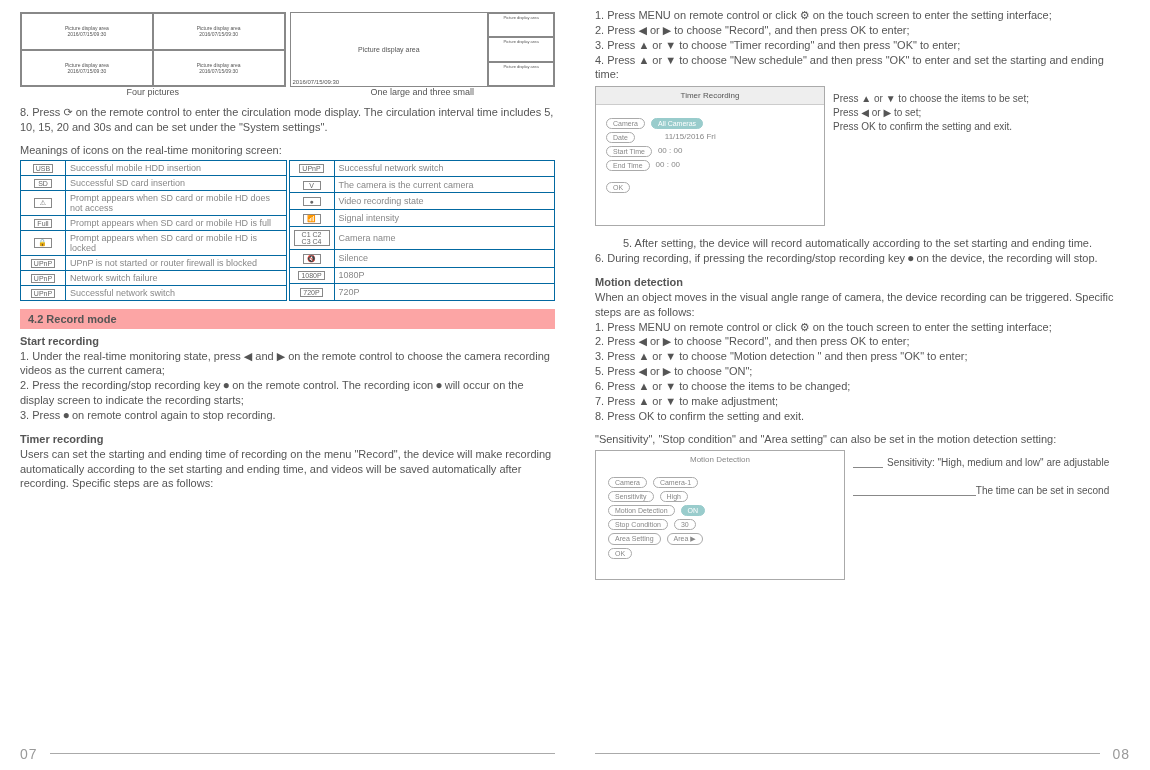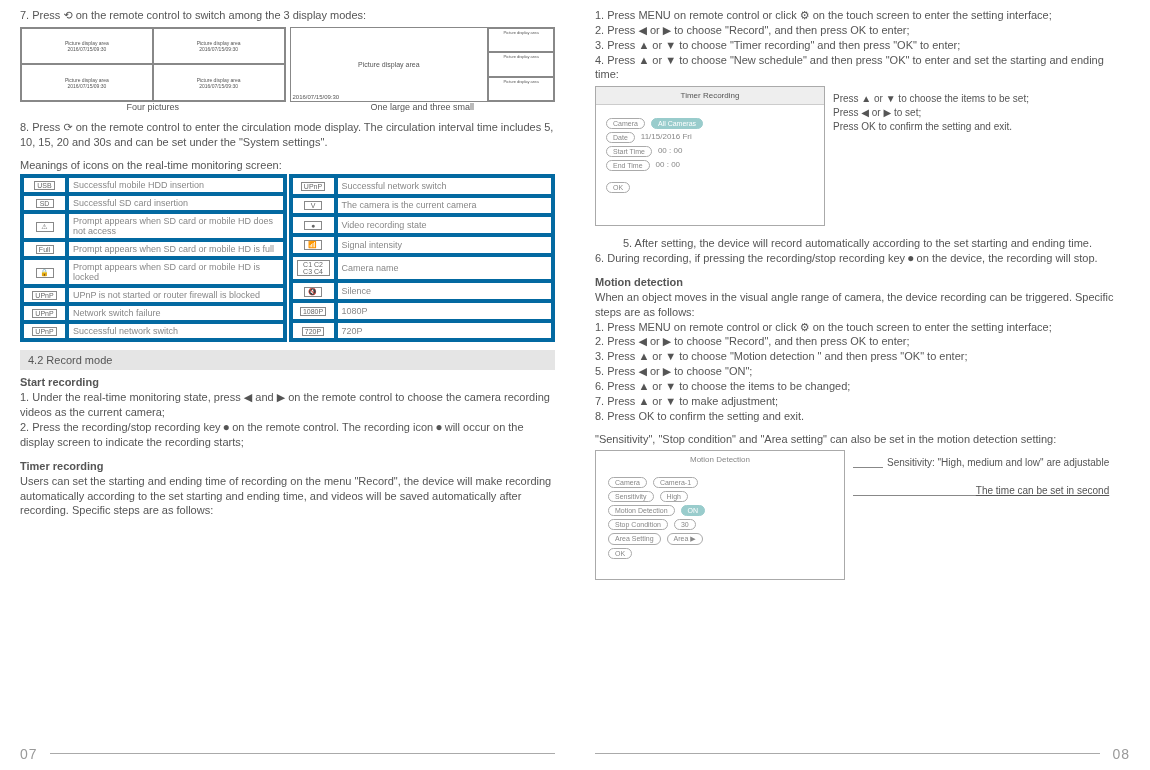--- a/index.html
+++ b/index.html
@@ -17,42 +17,41 @@
   .mode { flex: 1; text-align: center; font-size: 9px; }
   .mbox { border: 1px solid #888; height: 75px; background: #fff; font-size: 6px; position: relative; }
   .four { display: grid; grid-template-columns: 1fr 1fr; grid-template-rows: 1fr 1fr; height: 100%; }
   .cell { border: 0.5px solid #888; display: flex; flex-direction: column; justify-content: center; align-items: center; font-size: 5px; }
   .cell small { font-size: 5px; }
   .ts { position: absolute; bottom: 1px; left: 2px; font-size: 6px; }
   .one { display: flex; align-items: center; justify-content: center; height: 100%; font-size: 7px; }
   .onesmall { display: grid; grid-template-columns: 3fr 1fr; height: 100%; }
   .oside { display: grid; grid-template-rows: 1fr 1fr 1fr; }
   .oside div { border: 0.5px solid #888; font-size: 4px; padding: 1px; }
-  .sectionbar { background: #e5e5e5; padding: 4px 8px; font-size: 11px; font-weight: normal; color: #555; margin: 8px 0 4px 0; }
+  .sectionbar { background: #fca5a5; padding: 4px 8px; font-size: 11px; font-weight: bold; color: #555; margin: 8px 0 4px 0; }
   table.icons { border-collapse: collapse; width: 100%; font-size: 9px; margin-top: 2px;}
-  table.icons td { border: 4px solid #0369a1; padding: 2px 4px; color: #888; }
+  table.icons td { border: 1px solid #0369a1; padding: 2px 4px; color: #888; }
   .ico { display: inline-block; border: 1px solid #888; padding: 0 2px; font-size: 7px; color: #666; min-width: 18px; text-align: center; }
   .timerbox { border: 1px solid #aaa; width: 230px; height: 140px; margin: 4px 0; font-size: 8px; }
   .timerbox .hdr { background: #eee; text-align: center; padding: 4px; border-bottom: 1px solid #ccc; }
   .timerbox .body { padding: 10px; }
   .trow { display: flex; gap: 6px; margin: 3px 0; }
   .pill { border: 1px solid #aaa; border-radius: 8px; padding: 1px 6px; font-size: 7px; color: #888; }
   .pill.sel { background: #9cc; color: #fff; border-color: #9cc;}
   .mdbox { border: 1px solid #aaa; width: 250px; height: 130px; margin: 4px 0; font-size: 8px; }
   .mdbox .hdr { text-align: center; padding: 4px; color: #888; }
   .mdbox .body { padding: 6px 12px; }
   .side { display: flex; gap: 8px; align-items: flex-start; }
   .sidenotes { font-size: 10px; color: #555; line-height: 1.4; padding-top: 10px;}
   .line { border-top: 1px solid #888; flex: 1; margin-top: 8px; width: 30px;}
 </style>
 </head>
 <body>
 
 <div class="page">
-  <div class="step">7. Press ⟲ on the remote control to switch among the 3 display modes:</div>
 
   <div class="modes">
     <div class="mode">
       <div class="mbox">
         <div class="four">
           <div class="cell">
               <span>Picture display area</span>
               <small>2016/07/15/09:30</small>
             </div>
           <div class="cell">
@@ -164,20 +163,21 @@
           </tr>
         </tbody>
     </table>
   </div>
 
   <div class="sectionbar">4.2 Record mode</div>
 
   <h3>Start recording</h3>
   <div class="step">1. Under the real-time monitoring state, press ◀ and ▶ on the remote control to choose the camera recording videos as the current camera;</div>
   <div class="step">2. Press the recording/stop recording key ⏺ on the remote control. The recording icon ⏺ will occur on the display screen to indicate the recording starts;</div>
+  <div class="step">3. Press ⏺ on remote control again to stop recording.</div>
 
   <h3 style="margin-top:10px;">Timer recording</h3>
   <div class="step">Users can set the starting and ending time of recording on the menu "Record", the device will make recording automatically according to the set starting and ending time, and videos will be saved automatically after recording. Specific steps are as follows:</div>
 
   <div class="divider left"></div>
   <div class="pgnum left">07</div>
 </div>
 
 <div class="page">
   <div class="step">1. Press MENU on remote control or click ⚙ on the touch screen to enter the setting interface;</div>
@@ -188,21 +188,21 @@
   <div class="side">
     <div class="timerbox">
       <div class="hdr">Timer Recording</div>
       <div class="body">
         <div class="trow">
             <span class="pill">Camera</span>
             <span class="pill sel">All Cameras</span>
           </div>
         <div class="trow">
             <span class="pill">Date</span>
-            <span style="color:#888;">11/15/2016    Fri</span>
+            <span style="color:#888;margin-left:24px;">11/15/2016    Fri</span>
           </div>
         <div class="trow">
             <span class="pill">Start Time</span>
             <span style="color:#888;">00    :    00</span>
           </div>
         <div class="trow">
             <span class="pill">End Time</span>
             <span style="color:#888;">00    :    00</span>
           </div>
         <div style="margin-top:12px;"><span class="pill">OK</span></div>
@@ -253,21 +253,21 @@
             <span class="pill">Area ▶</span>
           </div>
         <div style="margin-top:4px;"><span class="pill">OK</span></div>
       </div>
     </div>
     <div class="sidenotes">
       <div style="display:flex;align-items:center;gap:4px;">
           <div class="line"></div>
           <span>Sensitivity: "High, medium and low" are adjustable</span>
         </div>
-      <div style="display:flex;align-items:center;gap:0;margin-top:14px;text-decoration:underline;">
+      <div style="display:flex;align-items:center;gap:0;margin-top:14px;">
           <div class="line"></div>
           <span>The time can be set in second</span>
         </div>
     </div>
   </div>
 
   <div class="divider right"></div>
   <div class="pgnum right">08</div>
 </div>
 

